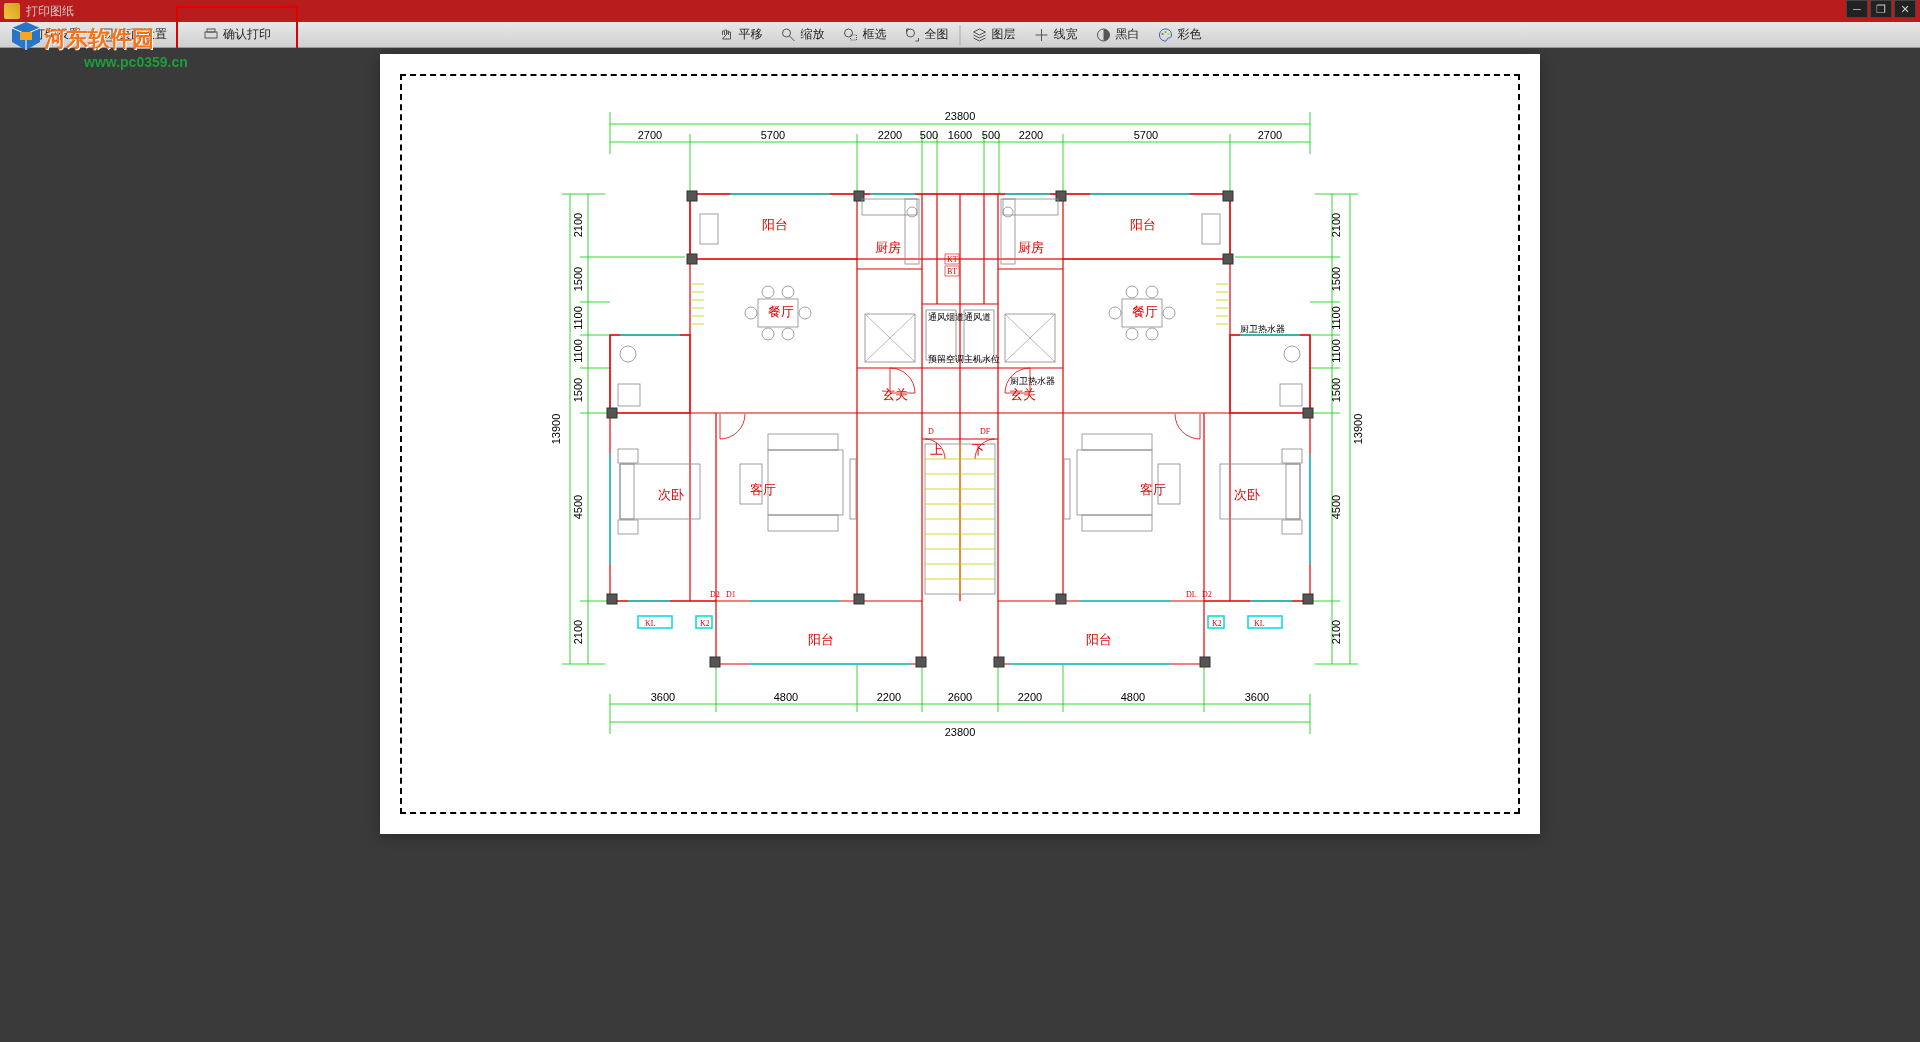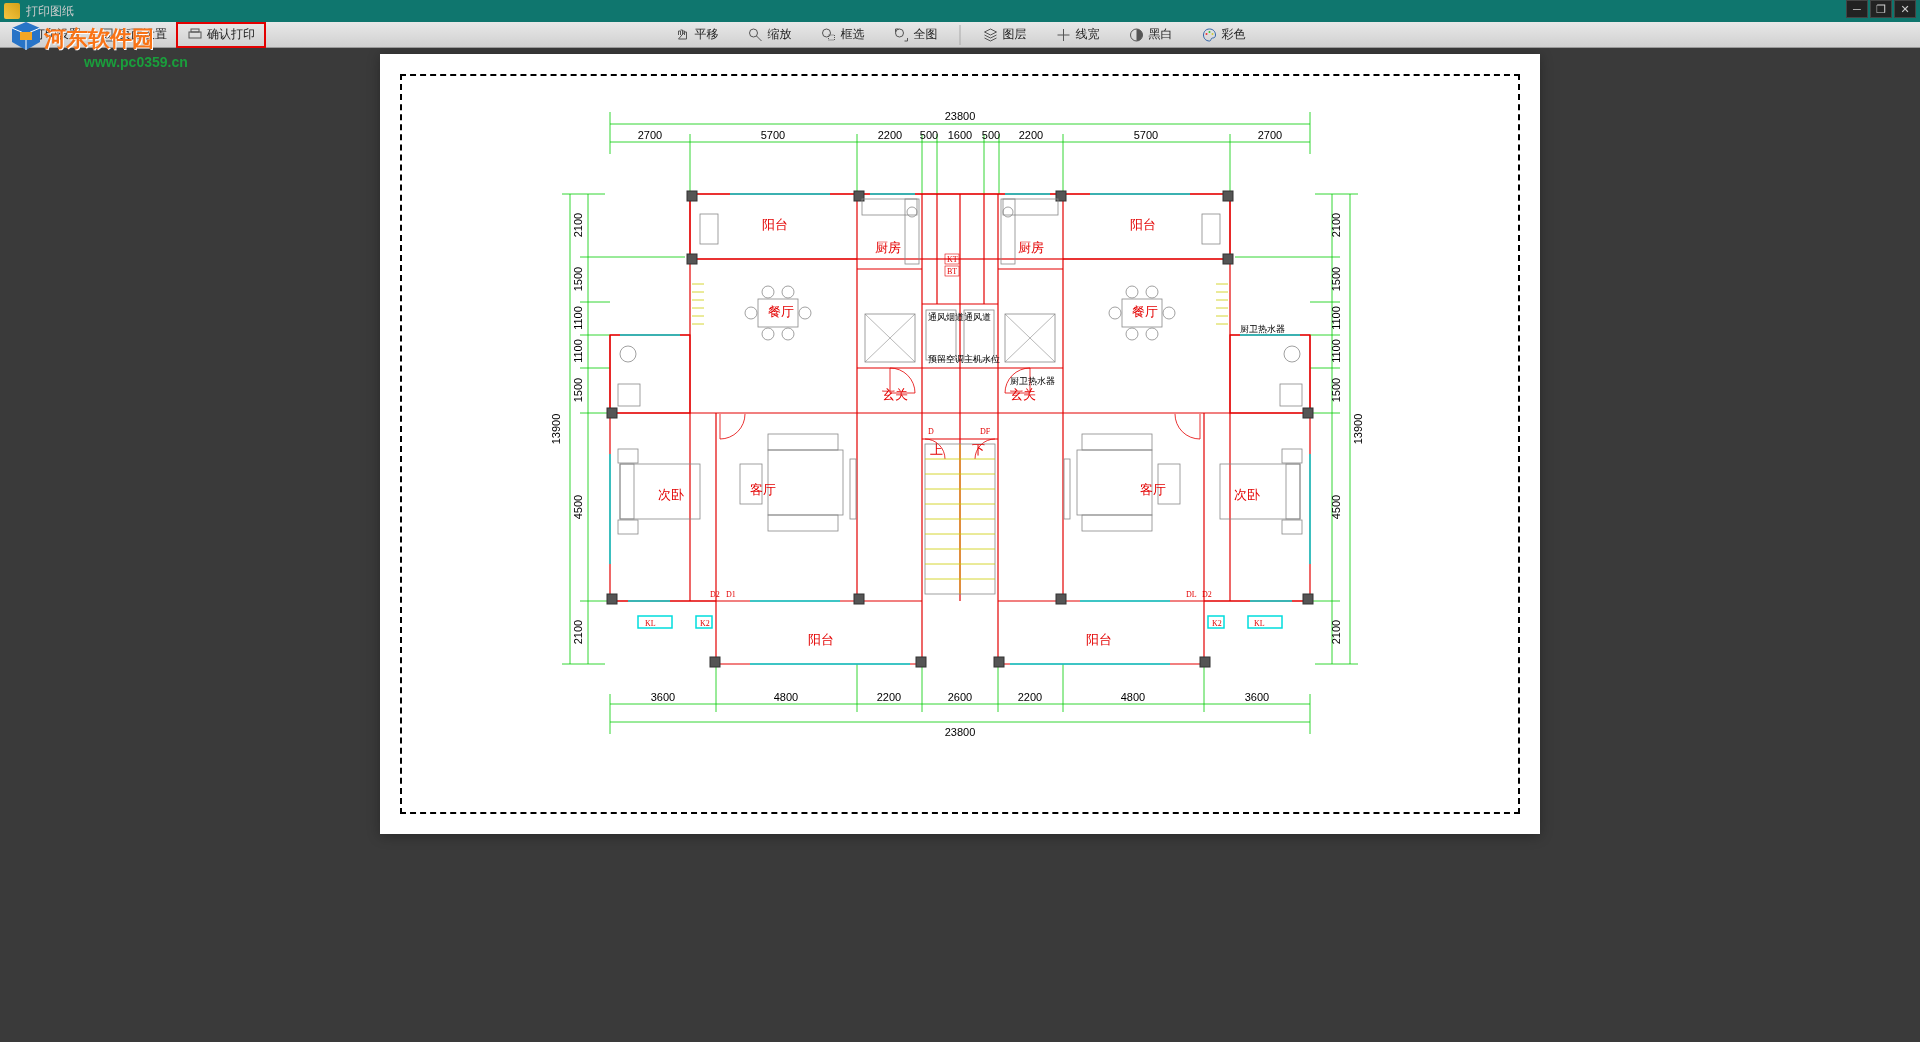--- a/index.html
+++ b/index.html
@@ -1,30 +1,30 @@
 <!DOCTYPE html>
 <html><head>
 <meta charset="utf-8">
 <style>
 * { margin: 0; padding: 0; box-sizing: border-box; }
 body { font-family: "Microsoft YaHei", Arial, sans-serif; font-size: 12px; background: #333; overflow: hidden; width: 1920px; height: 1042px; }
 
-.titlebar { background: #0f766e; color: #ccc; height: 22px; display: flex; align-items: center; padding: 0 4px; position: relative; }
+.titlebar { background: #b91c1c; color: #ccc; height: 22px; display: flex; align-items: center; padding: 0 4px; position: relative; }
 .titlebar .app-icon { width: 16px; height: 16px; background: linear-gradient(45deg,#f5c542 0%,#d4a017 100%); border-radius: 2px; margin-right: 6px; }
 .titlebar .title { font-size: 12px; }
 .titlebar .win-controls { position: absolute; right: 4px; top: 0; display: flex; gap: 2px; }
 .titlebar .win-btn { width: 22px; height: 18px; background: #222; color: #ccc; display: flex; align-items: center; justify-content: center; font-size: 11px; border: 1px solid #444; }
 .titlebar .win-btn:last-child { background: #222; }
 
 .toolbar { background: linear-gradient(#e8e8e8,#d0d0d0); height: 26px; display: flex; align-items: center; border-bottom: 1px solid #999; position: relative; }
 .toolbar-left { display: flex; align-items: center; padding-left: 4px; }
-.toolbar-center { display: flex; align-items: center; position: absolute; left: 50%; transform: translateX(-50%); gap: 11px; }
+.toolbar-center { display: flex; align-items: center; position: absolute; left: 50%; transform: translateX(-50%); }
 .tbtn { display: flex; align-items: center; padding: 2px 8px; border: 1px solid transparent; cursor: pointer; font-size: 12px; color: #222; gap: 4px; height: 22px; }
 .tbtn .ico { width: 16px; height: 16px; display: inline-block; }
-.highlight-box { border: 2px solid #e30000; padding: 0; }
+.highlight-box { border: 2px solid #e30000; padding: 16px; }
 .sep { width: 1px; height: 20px; background: #aaa; margin: 0 2px; }
 
 .watermark { position: absolute; top: 24px; left: 4px; z-index: 100; pointer-events: none; }
 .watermark .wm-text1 { font-family: "KaiTi","STKaiti",serif; font-size: 22px; font-weight: bold; color: #f97316; text-shadow: 1px 1px 0 #fff; }
 .watermark .wm-logo { width: 48px; height: 40px; position: absolute; top: -4px; left: -2px; }
 .watermark .wm-text2 { font-size: 14px; color: #1a9e3c; font-weight: bold; margin-left: 40px; }
 
 .canvas-area { position: absolute; top: 48px; left: 0; right: 0; bottom: 0; background: #3a3a3a; display: flex; align-items: flex-start; justify-content: center; overflow: hidden; }
 .page { background: #fff; width: 1160px; height: 780px; margin-top: 6px; position: relative; box-shadow: 0 2px 12px rgba(0,0,0,.3); }
 .page-border { position: absolute; top: 20px; left: 20px; right: 20px; bottom: 20px; border: 2px dashed #000; }

